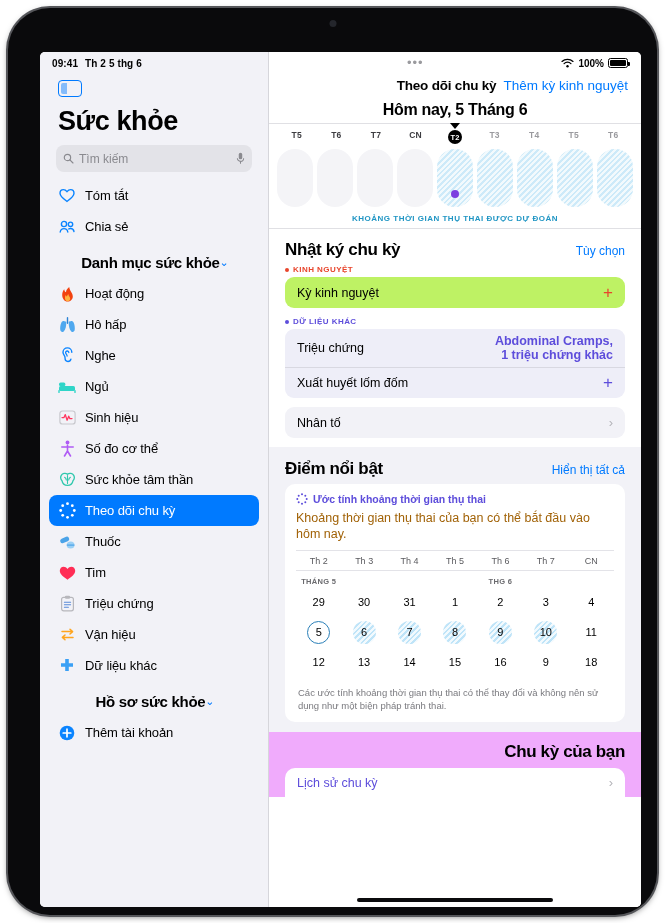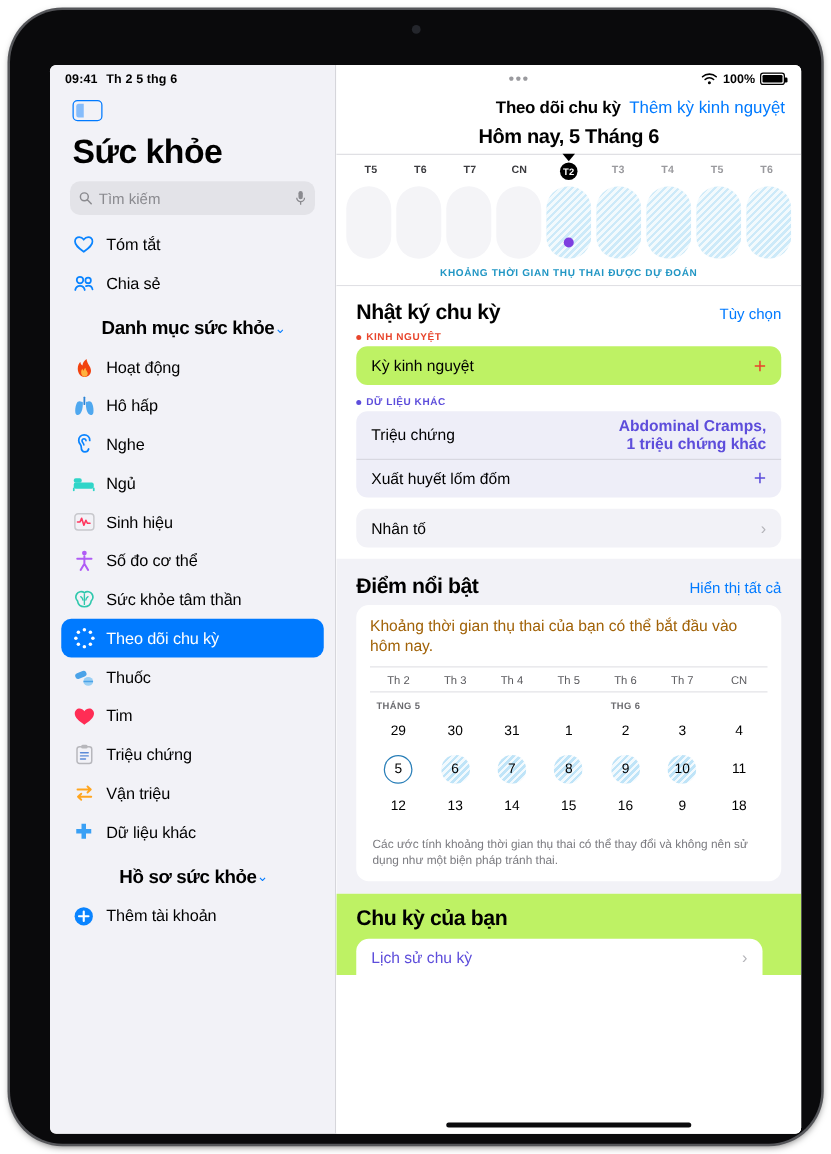--- a/index.html
+++ b/index.html
@@ -221,21 +221,21 @@
     font-size: 11px; color: #000;
   }
   .num.fertile {
     background-color: #bfe4f8;
     background-image: repeating-linear-gradient(
       -45deg, rgba(255,255,255,.8) 0 2px, rgba(255,255,255,0) 2px 4px);
   }
   .num.today { border: 1.5px solid #2a7fb8; }
   .disclaimer { font-size: 9.5px; color: #7a7a7f; line-height: 13px; padding: 9px 2px 0 2px; }
 
-  .lastsec { padding: 8px 15px 0 0; background: #bef264; }
+  .lastsec { padding: 8px 0 0 0; background: #f0abfc; text-align: right; }
   .lastsec .h { font-size: 17px; font-weight: bold; padding: 2px 16px 6px 16px; letter-spacing: -.35px; }
   .partialrow {
     margin: 0 16px; background: #fff; border-radius: 10px 10px 0 0;
     padding: 7px 12px; display: flex; align-items: center;
     justify-content: space-between; font-size: 12.5px; color: #5d4ddb;
   }
 
   .homebar {
     position: absolute; left: 50%; bottom: 5px; transform: translateX(-50%);
     width: 196px; height: 4px; border-radius: 3px; background: #0b0b0d;
@@ -411,21 +411,21 @@
             </span>
             <span class="navlabel">Triệu chứng</span>
           </div>
           <div class="navitem">
             <span class="navicon">
               <svg width="17" height="15" viewBox="0 0 17 15">
                 <path d="M3 4.6h10.6M13.6 4.6l-2.6-2.4M13.6 4.6l-2.6 2.4" fill="none" stroke="#ffa51f" stroke-width="1.5" stroke-linecap="round" stroke-linejoin="round"></path>
                 <path d="M14 10.4H3.4M3.4 10.4 6 8M3.4 10.4 6 12.8" fill="none" stroke="#ffa51f" stroke-width="1.5" stroke-linecap="round" stroke-linejoin="round"></path>
               </svg>
             </span>
-            <span class="navlabel">Vận triệu</span>
+            <span class="navlabel">Vận hiệu</span>
           </div>
           <div class="navitem">
             <span class="navicon">
               <svg width="16" height="16" viewBox="0 0 16 16">
                 <path d="M6.2 1h3.6v4.2H14v3.6H9.8V13H6.2V8.8H2V5.2h4.2z" fill="#3aa0f5"></path>
               </svg>
             </span>
             <span class="navlabel">Dữ liệu khác</span>
           </div>
         </div>
@@ -543,20 +543,35 @@
           </div>
         </div>
 
         <div class="highlights">
           <div class="sectionhead">
             <span class="h">Điểm nổi bật</span>
             <span class="a">Hiển thị tất cả</span>
           </div>
 
           <div class="hcard">
+            <div class="kicker">
+              <svg width="12" height="12" viewBox="0 0 12 12">
+                <g fill="#5d4ddb">
+                  <circle cx="6" cy="1.3" r="1"></circle>
+                    <circle cx="9.3" cy="2.7" r="1"></circle>
+                  <circle cx="10.7" cy="6" r="1"></circle>
+                    <circle cx="9.3" cy="9.3" r="1"></circle>
+                  <circle cx="6" cy="10.7" r="1"></circle>
+                    <circle cx="2.7" cy="9.3" r="1"></circle>
+                  <circle cx="1.3" cy="6" r="1"></circle>
+                    <circle cx="2.7" cy="2.7" r="1"></circle>
+                </g>
+              </svg>
+              <span>Ước tính khoảng thời gian thụ thai</span>
+            </div>
             <div class="lead">Khoảng thời gian thụ thai của bạn có thể bắt đầu vào hôm nay.</div>
 
             <div class="cal">
               <div class="calhead" id="cal-head">
                   <div>Th 2</div>
                   <div>Th 3</div>
                   <div>Th 4</div>
                   <div>Th 5</div>
                   <div>Th 6</div>
                   <div>Th 7</div>

